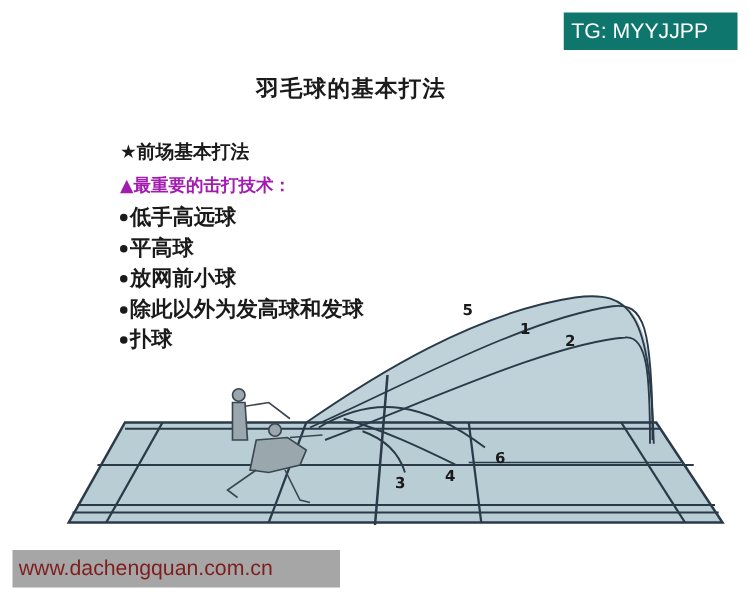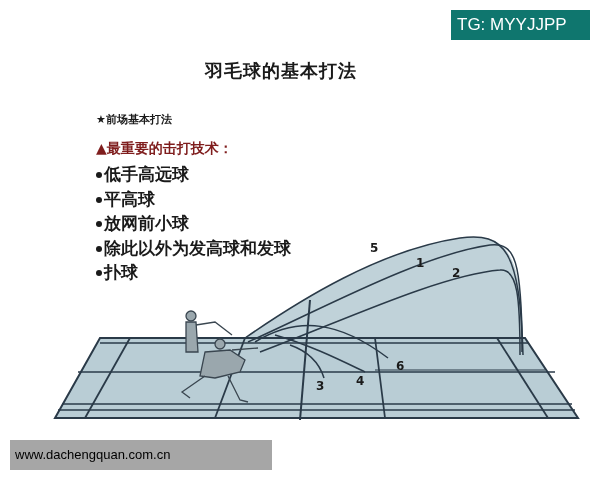--- a/index.html
+++ b/index.html
@@ -1,21 +1,21 @@
 <!DOCTYPE html>
 <html><head>
 <meta charset="utf-8">
 <style>
   html,body{margin:0;padding:0;}
   body{width:600px;height:480px;background:#ffffff;position:relative;overflow:hidden;font-family:"DejaVu Sans",sans-serif;}
   .wm-top{position:absolute;left:451px;top:10px;width:139px;height:30px;background:#0f766e;color:#ffffff;font-family:"Liberation Sans",sans-serif;font-size:17px;line-height:30px;padding-left:6px;box-sizing:border-box;}
-  .wm-bottom{position:absolute;left:10px;top:440px;width:262px;height:30px;background:#a6a6a6;color:#000000;font-family:"Liberation Sans",sans-serif;font-size:13px;line-height:30px;padding-left:5px;box-sizing:border-box;}
+  .wm-bottom{position:absolute;left:10px;top:440px;width:262px;height:30px;background:#a6a6a6;color:#7f1d1d;font-family:"Liberation Sans",sans-serif;font-size:17px;line-height:30px;padding-left:5px;box-sizing:border-box;}
   .title{position:absolute;left:205px;top:59px;font-size:18px;font-weight:bold;color:#1a1a1a;letter-spacing:1px;}
-  .sec-heading{position:absolute;left:96px;top:112px;font-size:11px;font-weight:bold;color:#1a1a1a;}
-  .sub-heading{position:absolute;left:96px;top:140px;font-size:14px;font-weight:bold;color:#7f1d1d;}
+  .sec-heading{position:absolute;left:96px;top:112px;font-size:15px;font-weight:bold;color:#1a1a1a;}
+  .sub-heading{position:absolute;left:96px;top:140px;font-size:14px;font-weight:bold;color:#a21caf;}
   .bullets{position:absolute;left:96px;top:164px;margin:0;padding:0;list-style:none;}
   .bullets li{font-size:17px;font-weight:bold;color:#1a1a1a;height:24.5px;line-height:20px;}
   .bullets li .dot{display:inline-block;width:6px;height:6px;border-radius:50%;background:#1a1a1a;margin-right:2px;vertical-align:middle;}
   svg.court{position:absolute;left:0;top:0;}
   .lbl{position:absolute;font-size:12px;font-weight:bold;color:#1a1a1a;}
 </style>
 </head>
 <body>
 
 <svg class="court" width="600" height="480" viewBox="0 0 600 480">

